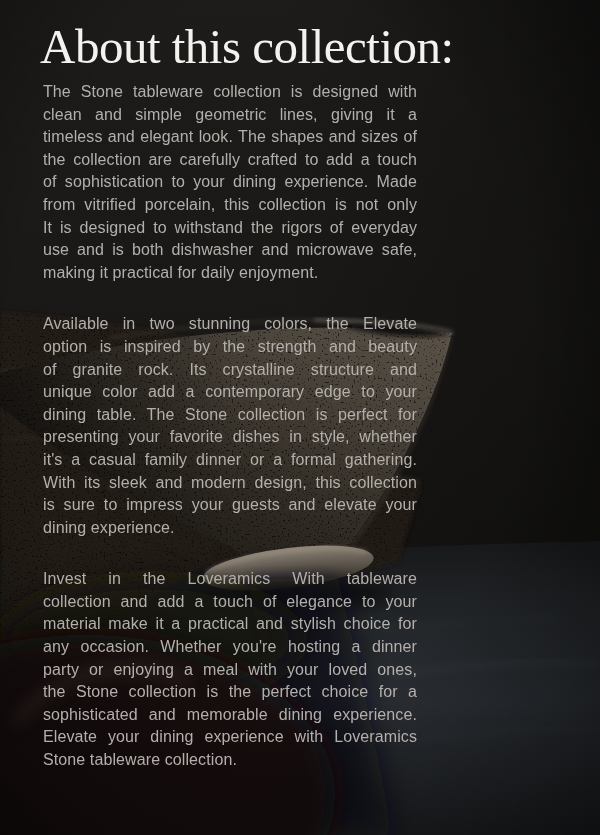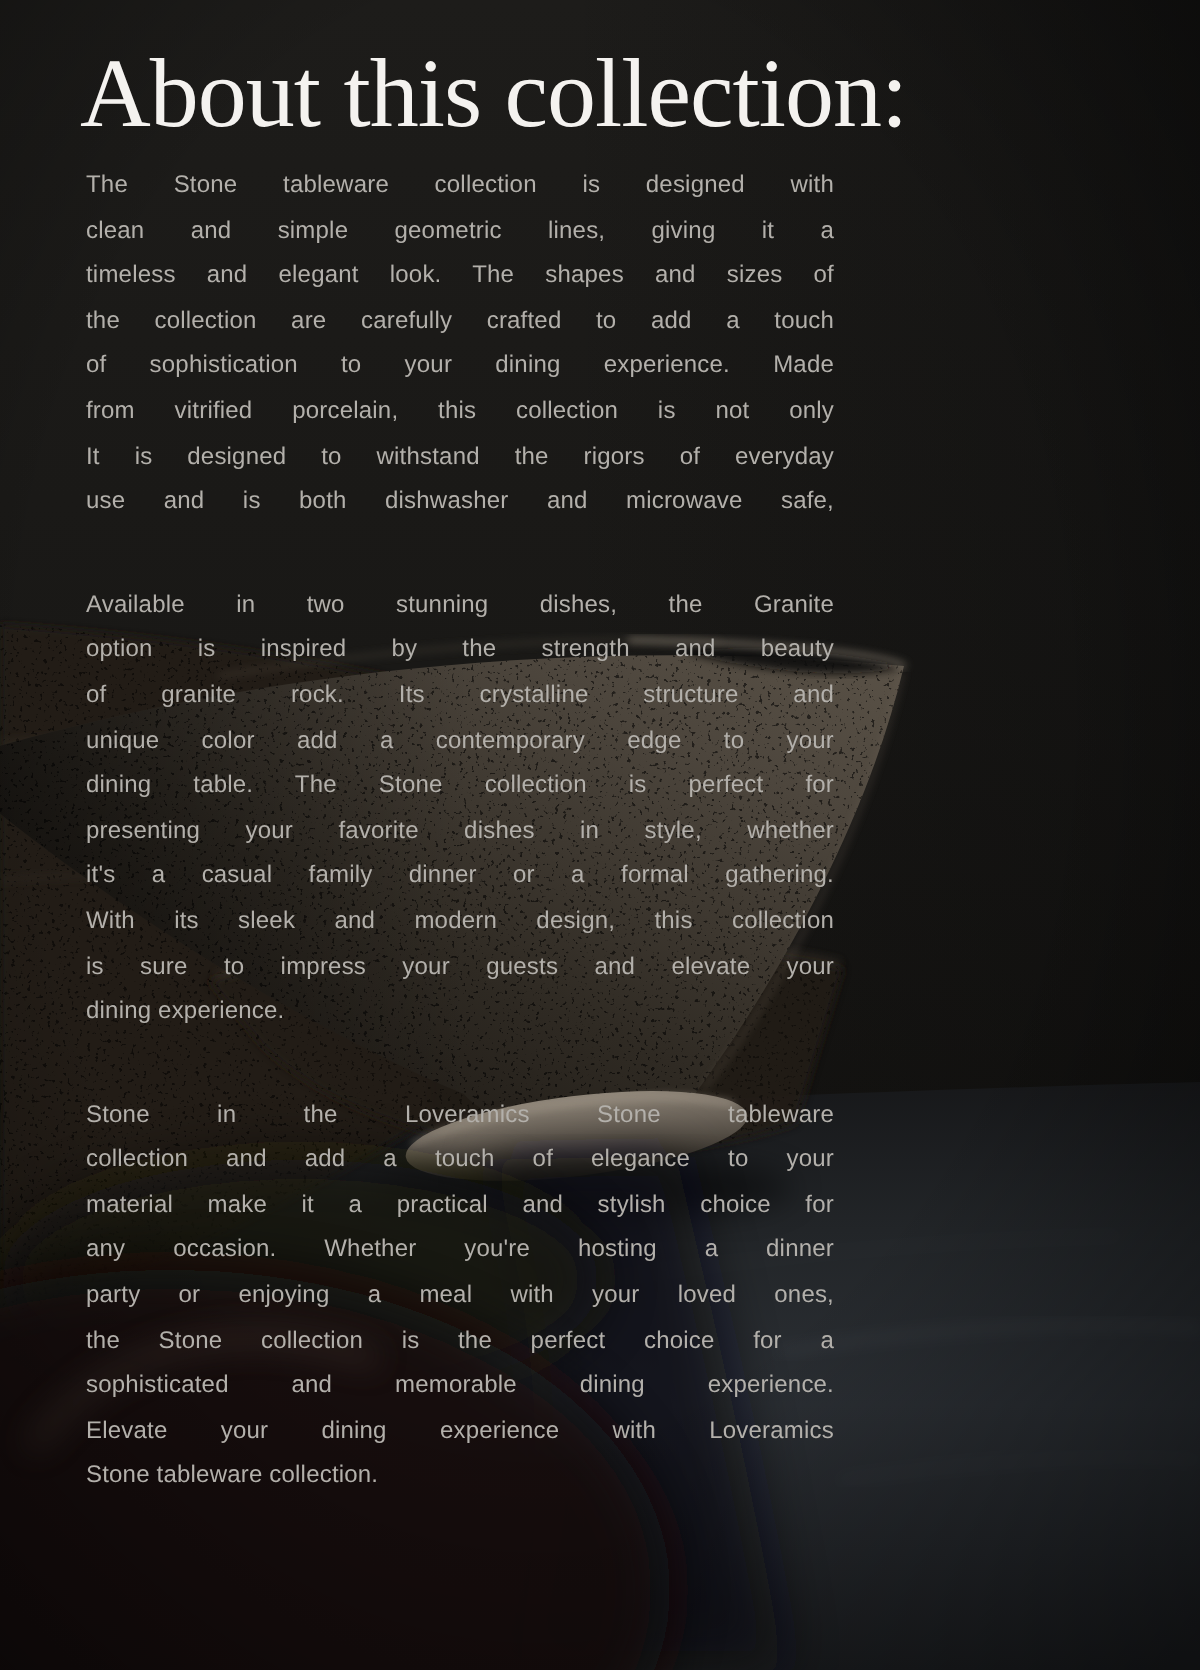--- a/index.html
+++ b/index.html
@@ -31,21 +31,21 @@
     color:#f4f2ef;
   }
   .paras{
     position:absolute;
     left:43px;top:81px;
     width:374px;
   }
   .para{margin:0 0 29px 0;}
   .para:last-child{margin-bottom:0;}
   .line{
-    font-size:12px;
+    font-size:16px;
     line-height:22.6px;
     letter-spacing:0.1px;
     color:#b3b0ab;
     text-align:justify;
     text-align-last:justify;
     white-space:normal;
   }
   .line.last{
     text-align-last:left;
   }
@@ -177,35 +177,36 @@
     <div class="paras">
         <div class="para">
           <div class="line">The Stone tableware collection is designed with</div>
           <div class="line">clean and simple geometric lines, giving it a</div>
           <div class="line">timeless and elegant look. The shapes and sizes of</div>
           <div class="line">the collection are carefully crafted to add a touch</div>
           <div class="line">of sophistication to your dining experience. Made</div>
           <div class="line">from vitrified porcelain, this collection is not only</div>
           <div class="line">It is designed to withstand the rigors of everyday</div>
           <div class="line">use and is both dishwasher and microwave safe,</div>
+          <div class="line last">making it practical for daily enjoyment.</div>
         </div>
         <div class="para">
-          <div class="line">Available in two stunning dishes, the Granite</div>
+          <div class="line">Available in two stunning colors, the Elevate</div>
           <div class="line">option is inspired by the strength and beauty</div>
           <div class="line">of granite rock. Its crystalline structure and</div>
           <div class="line">unique color add a contemporary edge to your</div>
           <div class="line">dining table. The Stone collection is perfect for</div>
           <div class="line">presenting your favorite dishes in style, whether</div>
           <div class="line">it's a casual family dinner or a formal gathering.</div>
           <div class="line">With its sleek and modern design, this collection</div>
           <div class="line">is sure to impress your guests and elevate your</div>
           <div class="line last">dining experience.</div>
         </div>
         <div class="para">
-          <div class="line">Stone in the Loveramics Stone tableware</div>
+          <div class="line">Invest in the Loveramics With tableware</div>
           <div class="line">collection and add a touch of elegance to your</div>
           <div class="line">material make it a practical and stylish choice for</div>
           <div class="line">any occasion. Whether you're hosting a dinner</div>
           <div class="line">party or enjoying a meal with your loved ones,</div>
           <div class="line">the Stone collection is the perfect choice for a</div>
           <div class="line">sophisticated and memorable dining experience.</div>
           <div class="line">Elevate your dining experience with Loveramics</div>
           <div class="line last">Stone tableware collection.</div>
         </div>
       </div>

